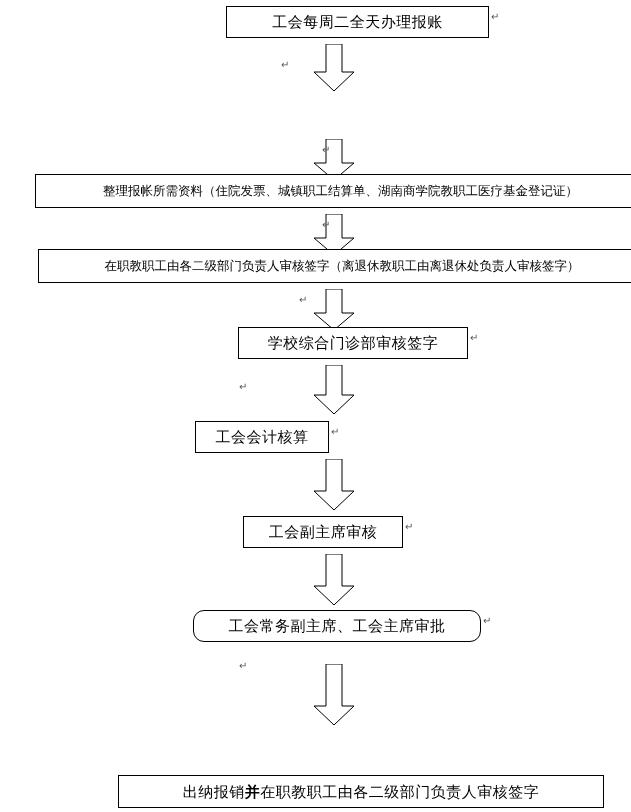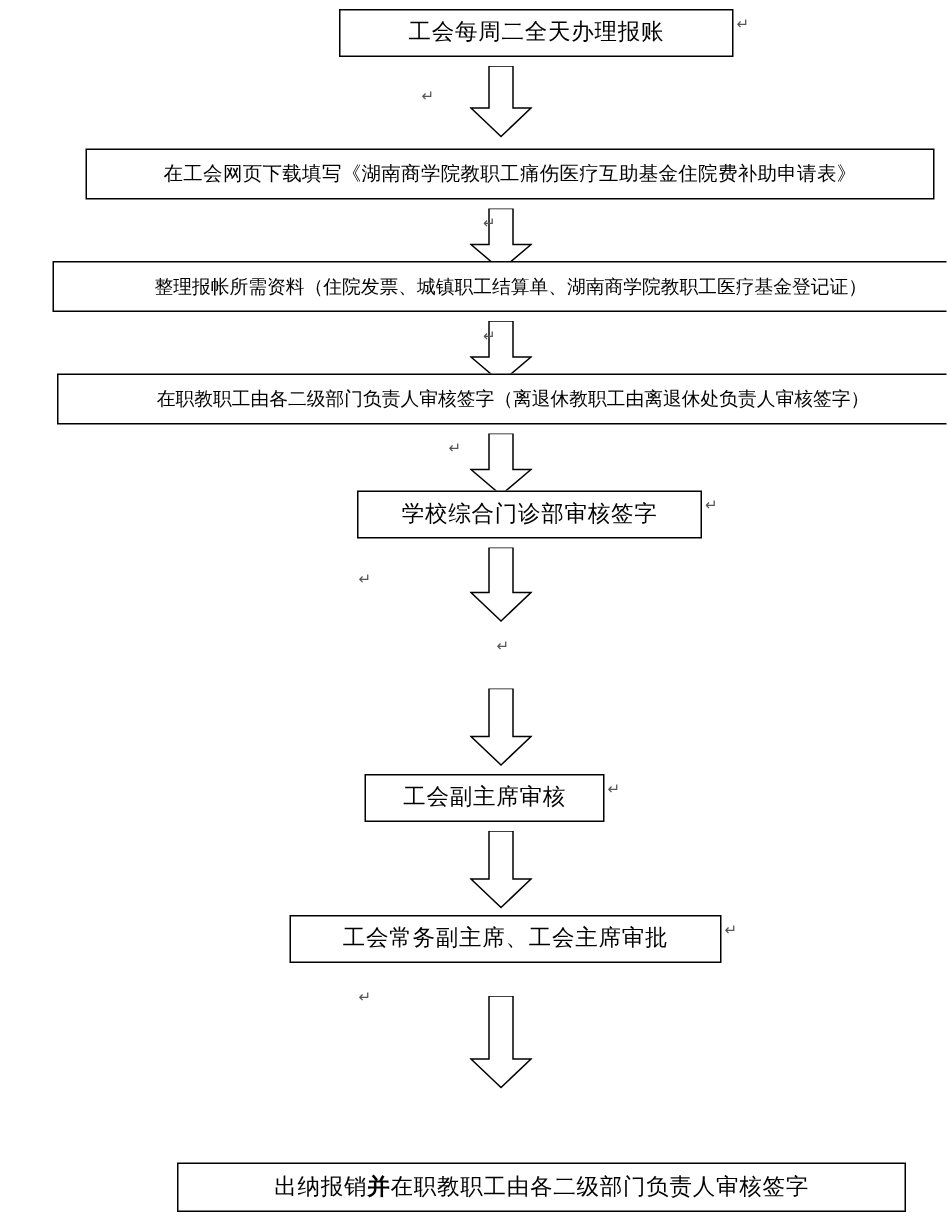--- a/index.html
+++ b/index.html
@@ -69,23 +69,20 @@
   </div>
   <div class="tick" style="left:466px; top:12px;">↵</div>
 
   <div class="arrow" style="left:288px; top:44px;">
     <svg width="42" height="48" viewBox="0 0 42 48">
       <polygon points="13,0 29,0 29,28 41,28 21,47 1,28 13,28" fill="#ffffff" stroke="#000000" stroke-width="1"></polygon>
     </svg>
   </div>
   <div class="tick" style="left:256px; top:60px;">↵</div>
 
-  <div class="box small" style="left:32px; top:99px; width:566px; height:34px;">
-    <span>在工会网页下载填写《湖南商学院教职工痛伤医疗互助基金住院费补助申请表》</span>
-  </div>
 
   <div class="arrow" style="left:288px; top:139px;">
     <svg width="42" height="42" viewBox="0 0 42 42">
       <polygon points="13,0 29,0 29,24 41,24 21,41 1,24 13,24" fill="#ffffff" stroke="#000000" stroke-width="1"></polygon>
     </svg>
   </div>
   <div class="tick" style="left:297px; top:145px;">↵</div>
 
   <div class="box tiny" style="left:10px; top:174px; width:611px; height:34px;">
     <span>整理报帐所需资料（住院发票、城镇职工结算单、湖南商学院教职工医疗基金登记证）</span>
@@ -114,40 +111,43 @@
   </div>
   <div class="tick" style="left:445px; top:333px;">↵</div>
 
   <div class="arrow" style="left:288px; top:365px;">
     <svg width="42" height="50" viewBox="0 0 42 50">
       <polygon points="13,0 29,0 29,30 41,30 21,49 1,30 13,30" fill="#ffffff" stroke="#000000" stroke-width="1"></polygon>
     </svg>
   </div>
   <div class="tick" style="left:214px; top:382px;">↵</div>
 
+  <div class="box" style="left:170px; top:421px; width:134px; height:32px;">
+    <span>工会会计核算</span>
+  </div>
   <div class="tick" style="left:306px; top:427px;">↵</div>
 
   <div class="arrow" style="left:288px; top:459px;">
     <svg width="42" height="52" viewBox="0 0 42 52">
       <polygon points="13,0 29,0 29,32 41,32 21,51 1,32 13,32" fill="#ffffff" stroke="#000000" stroke-width="1"></polygon>
     </svg>
   </div>
 
   <div class="box" style="left:218px; top:516px; width:160px; height:32px;">
     <span>工会副主席审核</span>
   </div>
   <div class="tick" style="left:380px; top:522px;">↵</div>
 
   <div class="arrow" style="left:288px; top:554px;">
     <svg width="42" height="52" viewBox="0 0 42 52">
       <polygon points="13,0 29,0 29,32 41,32 21,51 1,32 13,32" fill="#ffffff" stroke="#000000" stroke-width="1"></polygon>
     </svg>
   </div>
 
-  <div class="box" style="left:168px; top:610px; width:288px; height:32px;">
+  <div class="box" style="left:168px; top:610px; width:288px; height:32px;border-radius:11px;">
     <span>工会常务副主席、工会主席审批</span>
   </div>
   <div class="tick" style="left:458px; top:616px;">↵</div>
 
   <div class="arrow" style="left:288px; top:664px;">
     <svg width="42" height="62" viewBox="0 0 42 62">
       <polygon points="13,0 29,0 29,42 41,42 21,61 1,42 13,42" fill="#ffffff" stroke="#000000" stroke-width="1"></polygon>
     </svg>
   </div>
   <div class="tick" style="left:214px; top:661px;">↵</div>

